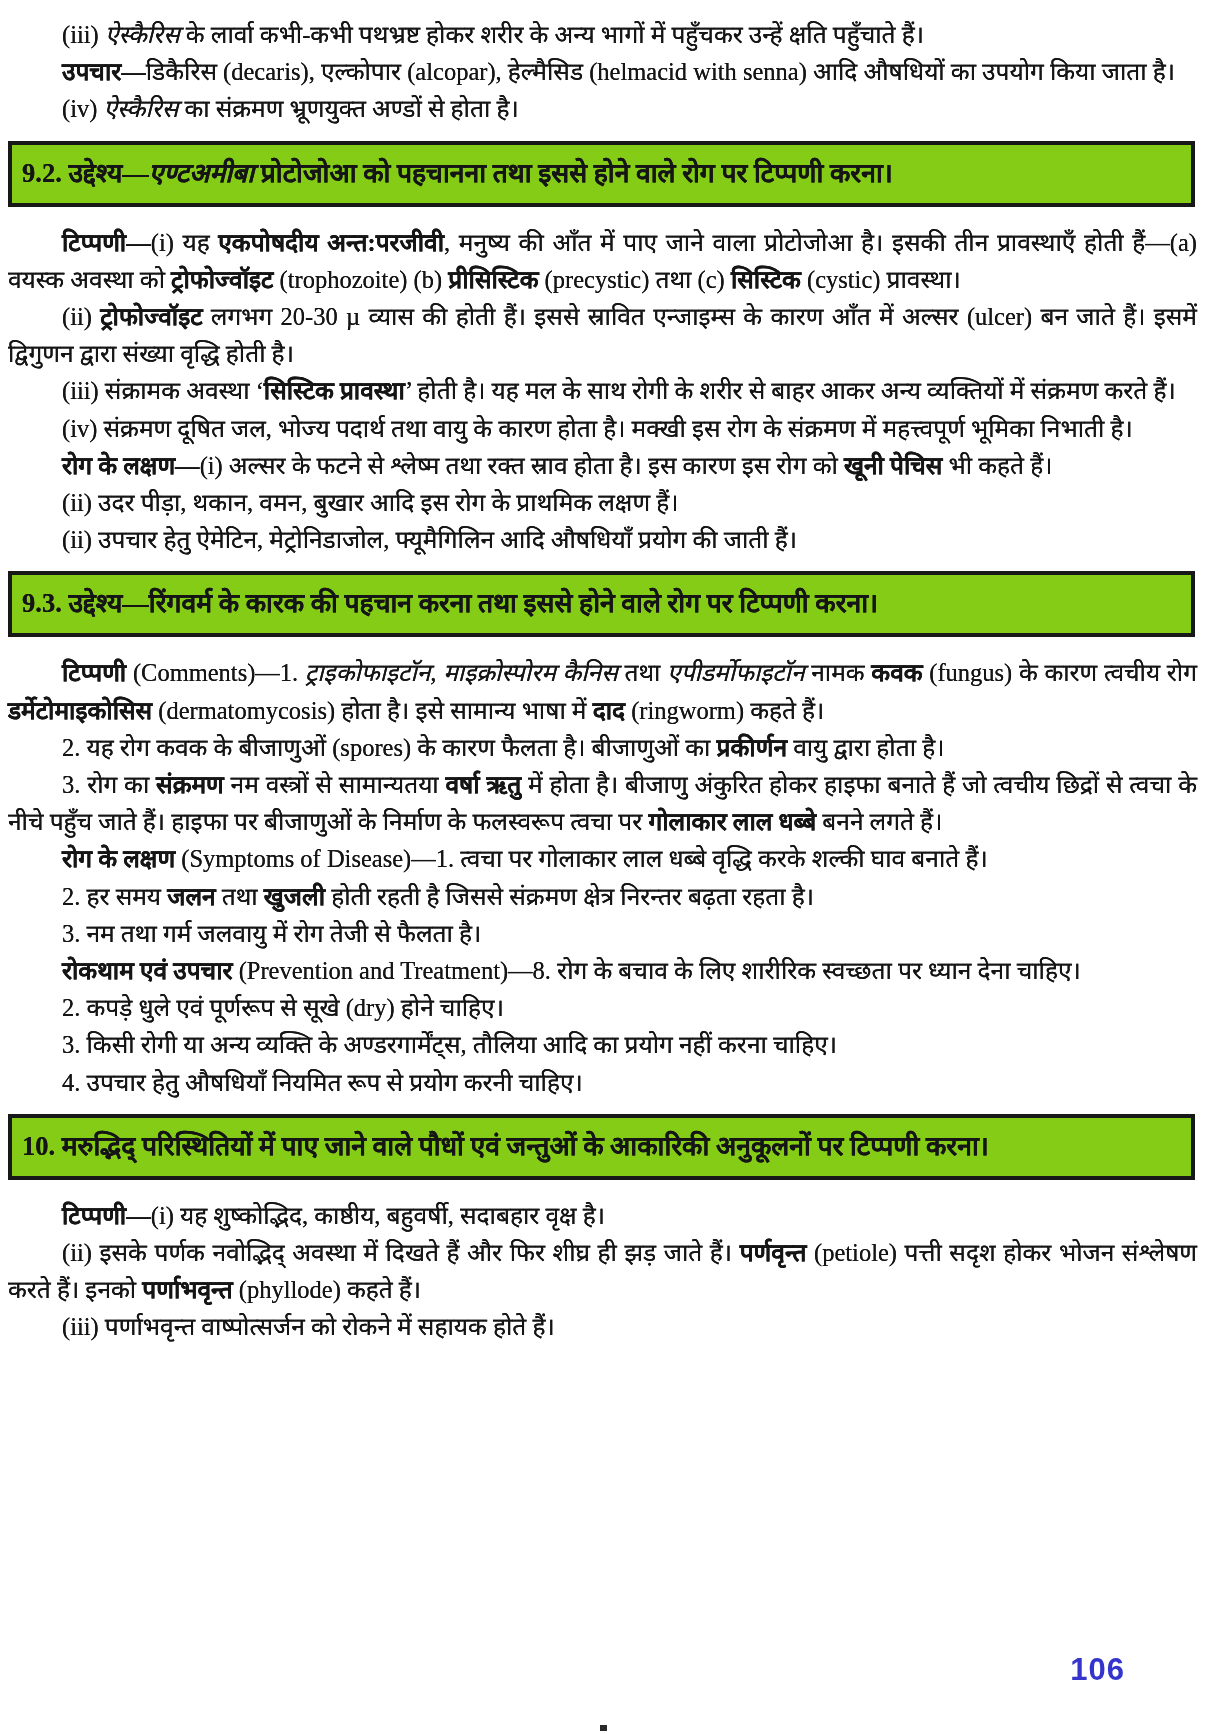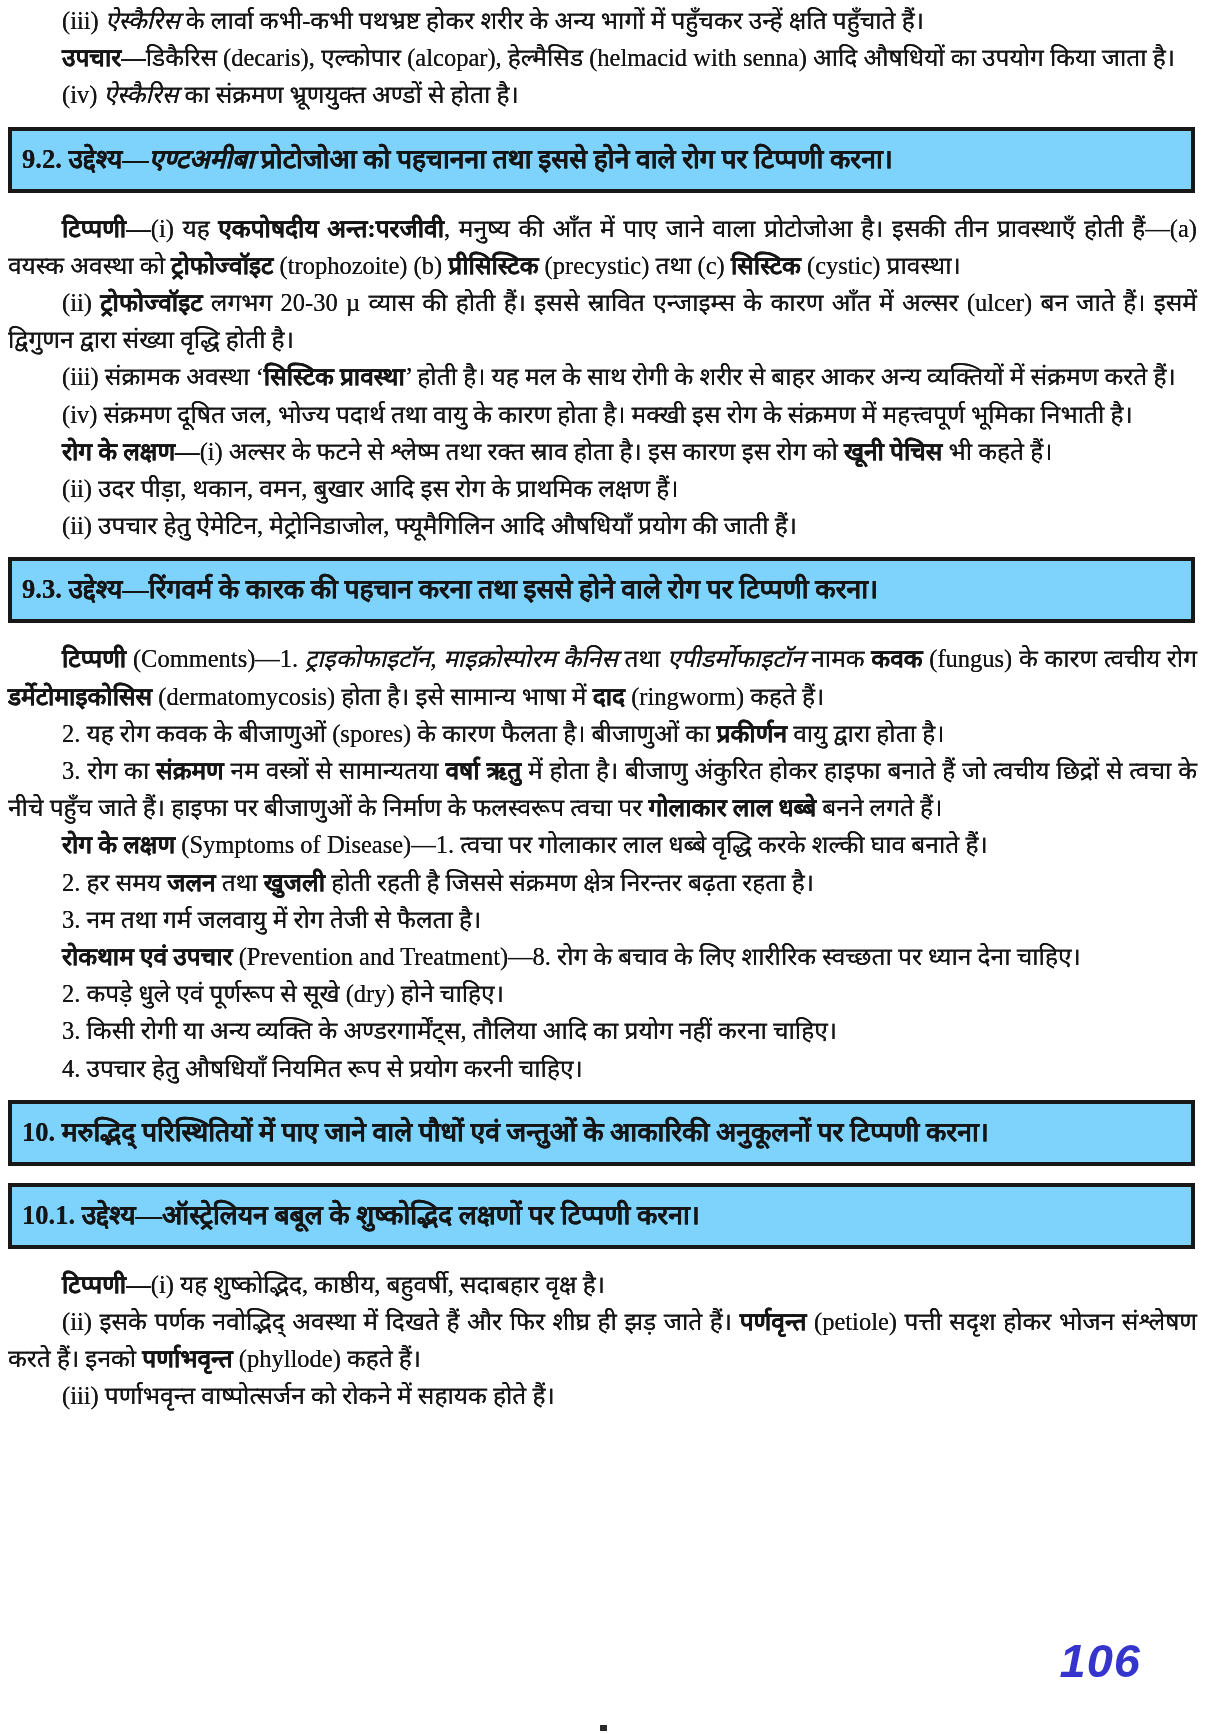--- a/index.html
+++ b/index.html
@@ -1,45 +1,44 @@
 <!DOCTYPE html>
 <html lang="hi"><head>
 <meta charset="utf-8">
 <style>
   html,body{margin:0;padding:0;}
   body{
     width:1207px;height:1734px;position:relative;background:#ffffff;overflow:hidden;
     font-family:"Liberation Serif","DejaVu Serif",serif;
   }
   .doc{
-    padding:2px 10px 0 8px;
+    padding:16px 10px 0 8px;
     font-size:24.5px;line-height:37.2px;
     color:#151515;text-align:justify;
     text-shadow:0 0 .45px currentColor; 
   }
   .para{margin:0;text-indent:54px;}
   .rule-box{
     border:4px solid #181818;
     margin:13px 2px 17px 0;
     padding:11px 12px 13px 10px;
-    background:#7dd3fc;
+    background:#84cc16;
   }
   .box-heading{
     margin:0;text-indent:0;text-align:left;
     font-weight:700;font-size:26.5px;line-height:34px;
     text-shadow:0 0 .6px currentColor;
   }
   .seg-b{font-weight:700;}
   .seg-i{font-style:italic;}
   .page-number{
-    position:absolute;right:66px;bottom:46px;
+    position:absolute;right:82px;bottom:46px;
     font-family:"Liberation Sans","DejaVu Sans",sans-serif;
-    font-weight:700;font-size:47px;letter-spacing:1px;
+    font-weight:700;font-size:31px;letter-spacing:1px;
     color:#3535cd;
-    font-style:italic;
   }
   .bottom-mark{
     position:absolute;left:600px;bottom:3px;width:7px;height:6px;background:#2a2a2a;
   }
 </style>
 </head>
 <body>
 
 <main class="doc">
     <p class="para"><span>(iii) </span><span class="seg-i">ऐस्कैरिस</span><span> के लार्वा कभी-कभी पथभ्रष्ट होकर शरीर के अन्य भागों में पहुँचकर उन्हें क्षति पहुँचाते हैं।</span></p>
@@ -64,22 +63,19 @@
     <p class="para"><span class="seg-b">रोग के लक्षण</span><span> (Symptoms of Disease)—1. त्वचा पर गोलाकार लाल धब्बे वृद्धि करके शल्की घाव बनाते हैं।</span></p>
     <p class="para"><span>2. हर समय </span><span class="seg-b">जलन</span><span> तथा </span><span class="seg-b">खुजली</span><span> होती रहती है जिससे संक्रमण क्षेत्र निरन्तर बढ़ता रहता है।</span></p>
     <p class="para"><span>3. नम तथा गर्म जलवायु में रोग तेजी से फैलता है।</span></p>
     <p class="para"><span class="seg-b">रोकथाम एवं उपचार</span><span> (Prevention and Treatment)—8. रोग के बचाव के लिए शारीरिक स्वच्छता पर ध्यान देना चाहिए।</span></p>
     <p class="para"><span>2. कपड़े धुले एवं पूर्णरूप से सूखे (dry) होने चाहिए।</span></p>
     <p class="para"><span>3. किसी रोगी या अन्य व्यक्ति के अण्डरगार्मेंट्स, तौलिया आदि का प्रयोग नहीं करना चाहिए।</span></p>
     <p class="para"><span>4. उपचार हेतु औषधियाँ नियमित रूप से प्रयोग करनी चाहिए।</span></p>
     <div class="rule-box">
       <p class="box-heading"><span>10. मरुद्भिद् परिस्थितियों में पाए जाने वाले पौधों एवं जन्तुओं के आकारिकी अनुकूलनों पर टिप्पणी करना।</span></p>
     </div>
-    <div class="rule-box">
-      <p class="box-heading"><span>10.1. उद्देश्य—ऑस्ट्रेलियन बबूल के शुष्कोद्भिद लक्षणों पर टिप्पणी करना।</span></p>
-    </div>
     <p class="para"><span class="seg-b">टिप्पणी—</span><span>(i) यह शुष्कोद्भिद, काष्ठीय, बहुवर्षी, सदाबहार वृक्ष है।</span></p>
     <p class="para"><span>(ii) इसके पर्णक नवोद्भिद् अवस्था में दिखते हैं और फिर शीघ्र ही झड़ जाते हैं। </span><span class="seg-b">पर्णवृन्त</span><span> (petiole) पत्ती सदृश होकर भोजन संश्लेषण करते हैं। इनको </span><span class="seg-b">पर्णाभवृन्त</span><span> (phyllode) कहते हैं।</span></p>
     <p class="para"><span>(iii) पर्णाभवृन्त वाष्पोत्सर्जन को रोकने में सहायक होते हैं।</span></p>
   </main>
 
 <div class="page-number">106</div>
 <div class="bottom-mark"></div>
 
 </body></html>

